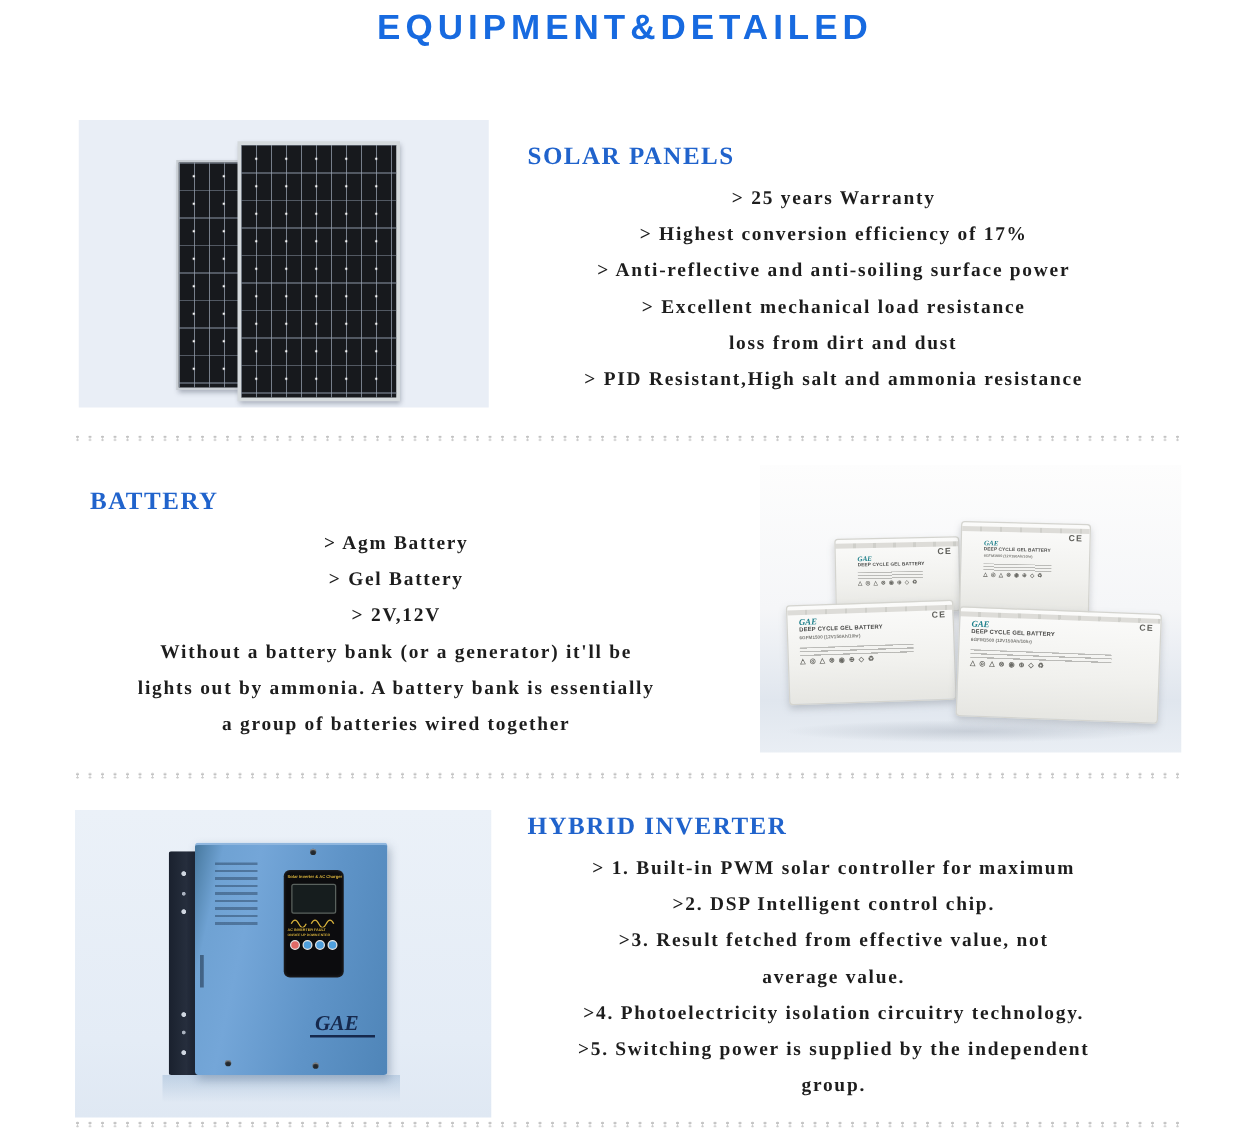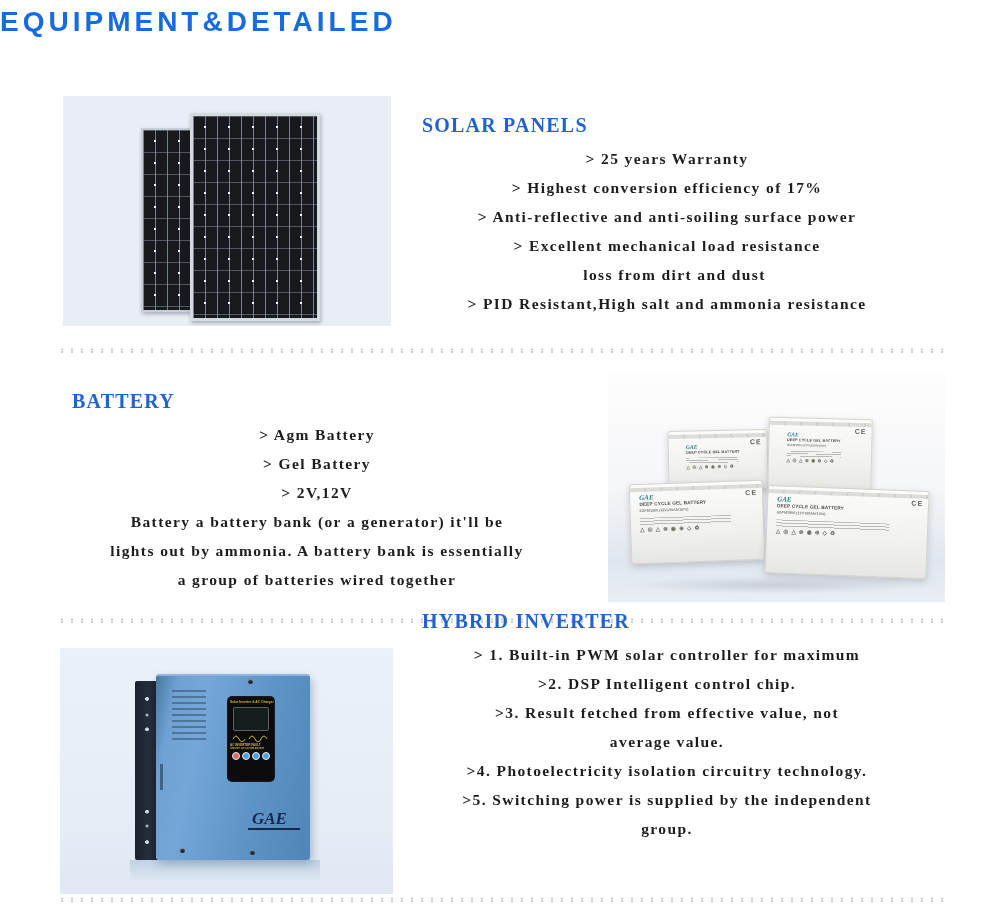--- a/index.html
+++ b/index.html
@@ -1,20 +1,20 @@
 <!DOCTYPE html>
 <html><head>
 <meta charset="utf-8">
 <style>
   html,body{margin:0;padding:0;background:#ffffff;}
   #page{position:relative;width:1000px;height:904px;background:#ffffff;overflow:hidden;
         font-family:"Liberation Serif",serif;}
 
   
-  .page-title{position:absolute;top:6px;left:0;width:1000px;text-align:left;
+  .page-title{position:absolute;top:6px;left:0;width:1000px;text-align:center;
     font-family:"Liberation Sans",sans-serif;font-weight:700;font-size:28px;
     letter-spacing:4px;color:#176ae0;}
 
   
   .sec-heading{font-size:20px;font-weight:700;letter-spacing:1.2px;color:#2063cc;
     line-height:20px;margin-bottom:9px;}
   .spec{position:absolute;width:490px;color:#1d1d1d;}
   .spec .line{font-size:15.5px;font-weight:700;letter-spacing:1.4px;line-height:29px;
     white-space:nowrap;text-align:center;}
   .spec .cont{padding-left:15px;}
@@ -132,21 +132,21 @@
     <div class="line">&gt; PID Resistant,High salt and ammonia resistance</div>
   </div>
 
   <div class="dotted-sep" style="top:348px;"></div>
 
   <div class="spec" style="left:72px;top:391px;">
     <div class="sec-heading">BATTERY</div>
     <div class="line">&gt; Agm Battery</div>
     <div class="line">&gt; Gel Battery</div>
     <div class="line">&gt; 2V,12V</div>
-    <div class="line">Battery a battery bank (or a generator) it'll be</div>
+    <div class="line">Without a battery bank (or a generator) it'll be</div>
     <div class="line">lights out by ammonia. A battery bank is essentially</div>
     <div class="line">a group of batteries wired together</div>
   </div>
 
   <div class="img-box battery-img">
     <div class="bat-shadow"></div>
 
     <div class="bat bat1">
       <div class="bat-label bat-sm">
         <div class="bat-brand">GAE</div>
@@ -219,21 +219,21 @@
       <div class="inv-brand">GAE</div>
       <div class="inv-brand-line"></div>
 
       <div class="screw" style="left:92px;top:3px;"></div>
       <div class="screw" style="left:24px;top:172px;"></div>
       <div class="screw" style="left:94px;top:174px;"></div>
     </div>
     <div class="inv-reflect"></div>
   </div>
 
-  <div class="spec" style="left:422px;top:611px;">
+  <div class="spec" style="left:422px;top:651px;">
     <div class="sec-heading">HYBRID INVERTER</div>
     <div class="line">&gt; 1. Built-in PWM solar controller for maximum</div>
     <div class="line">&gt;2. DSP Intelligent control chip.</div>
     <div class="line">&gt;3. Result fetched from effective value, not</div>
     <div class="line">average value.</div>
     <div class="line">&gt;4. Photoelectricity isolation circuitry technology.</div>
     <div class="line">&gt;5. Switching power is supplied by the independent</div>
     <div class="line">group.</div>
   </div>
 

